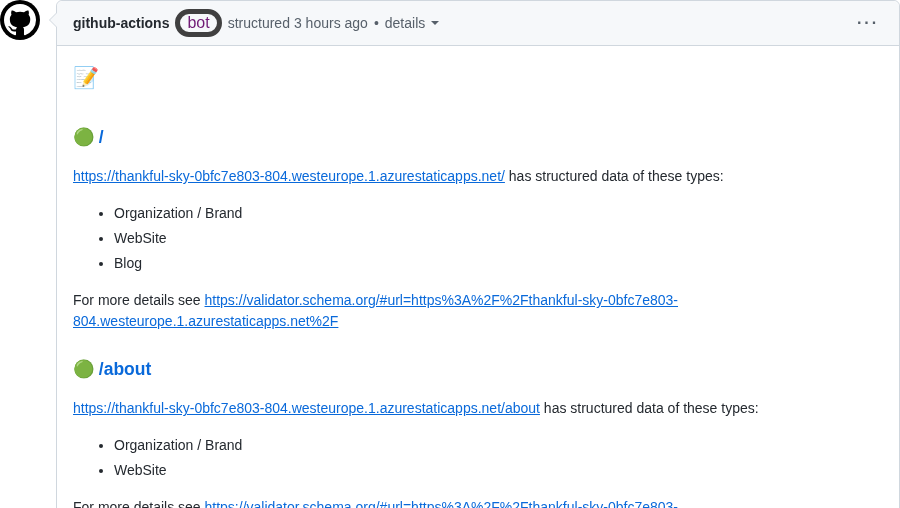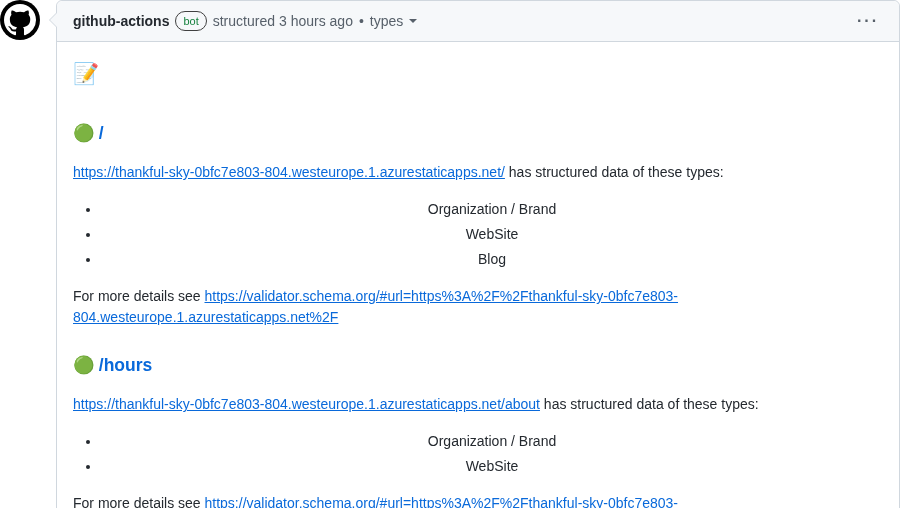--- a/index.html
+++ b/index.html
@@ -74,26 +74,26 @@
       display: flex;
       align-items: center;
       gap: 4px;
       color: #57606a;
     }
     .author {
       font-weight: 600;
       color: #24292f;
     }
     .bot-badge {
-      border: 1px solid #404040;
+      border: 5px solid #404040;
       border-radius: 2em;
       padding: 0 7px;
-      font-size: 11px;
+      font-size: 16px;
       line-height: 18px;
-      color: #15803d;
+      color: #701a75;
       margin-left: 2px;
       margin-right: 2px;
     }
     .header-spacer {
       flex: 1;
     }
     .kebab {
       color: #57606a;
       font-size: 16px;
       letter-spacing: 2px;
@@ -141,22 +141,21 @@
       margin-bottom: 16px;
     }
     .comment-body a {
       color: #0969da;
     }
     .comment-body ul {
       padding-left: 2em;
       margin-bottom: 16px;
     }
     .comment-body li {
-      margin: 4px 0;
-      text-align: center;
+      margin: 4px 13px;
     }
     .emoji {
       font-size: 1em;
     }
     .dot-sep {
       margin: 0 2px;
     }
   </style>
 </head>
 <body>
@@ -170,21 +169,21 @@
     </div>
   </div>
   <div class="comment-col">
     <div class="comment-box">
       <div class="comment-header">
         <span class="author">github-actions</span>
         <span class="bot-badge">bot</span>
         <span>structured</span>
         <span>3 hours ago</span>
         <span class="dot-sep">•</span>
-        <span>types</span>
+        <span>details</span>
         <span class="chevron-down"></span>
         <span class="header-spacer"></span>
         <span class="kebab">···</span>
       </div>
       <div class="comment-body">
         <h2>
           <span class="emoji">📝</span>
         </h2>
 
         <h3>
@@ -200,21 +199,21 @@
           <li>WebSite</li>
           <li>Blog</li>
         </ul>
         <p>
           <span>For more details see</span>
           <a href="#">https://validator.schema.org/#url=https%3A%2F%2Fthankful-sky-0bfc7e803-804.westeurope.1.azurestaticapps.net%2F</a>
         </p>
 
         <h3>
           <span class="emoji">🟢</span>
-          <a href="#">/hours</a>
+          <a href="#">/about</a>
         </h3>
         <p>
           <a href="#">https://thankful-sky-0bfc7e803-804.westeurope.1.azurestaticapps.net/about</a>
           <span>has structured data of these types:</span>
         </p>
         <ul>
           <li>Organization / Brand</li>
           <li>WebSite</li>
         </ul>
         <p>

